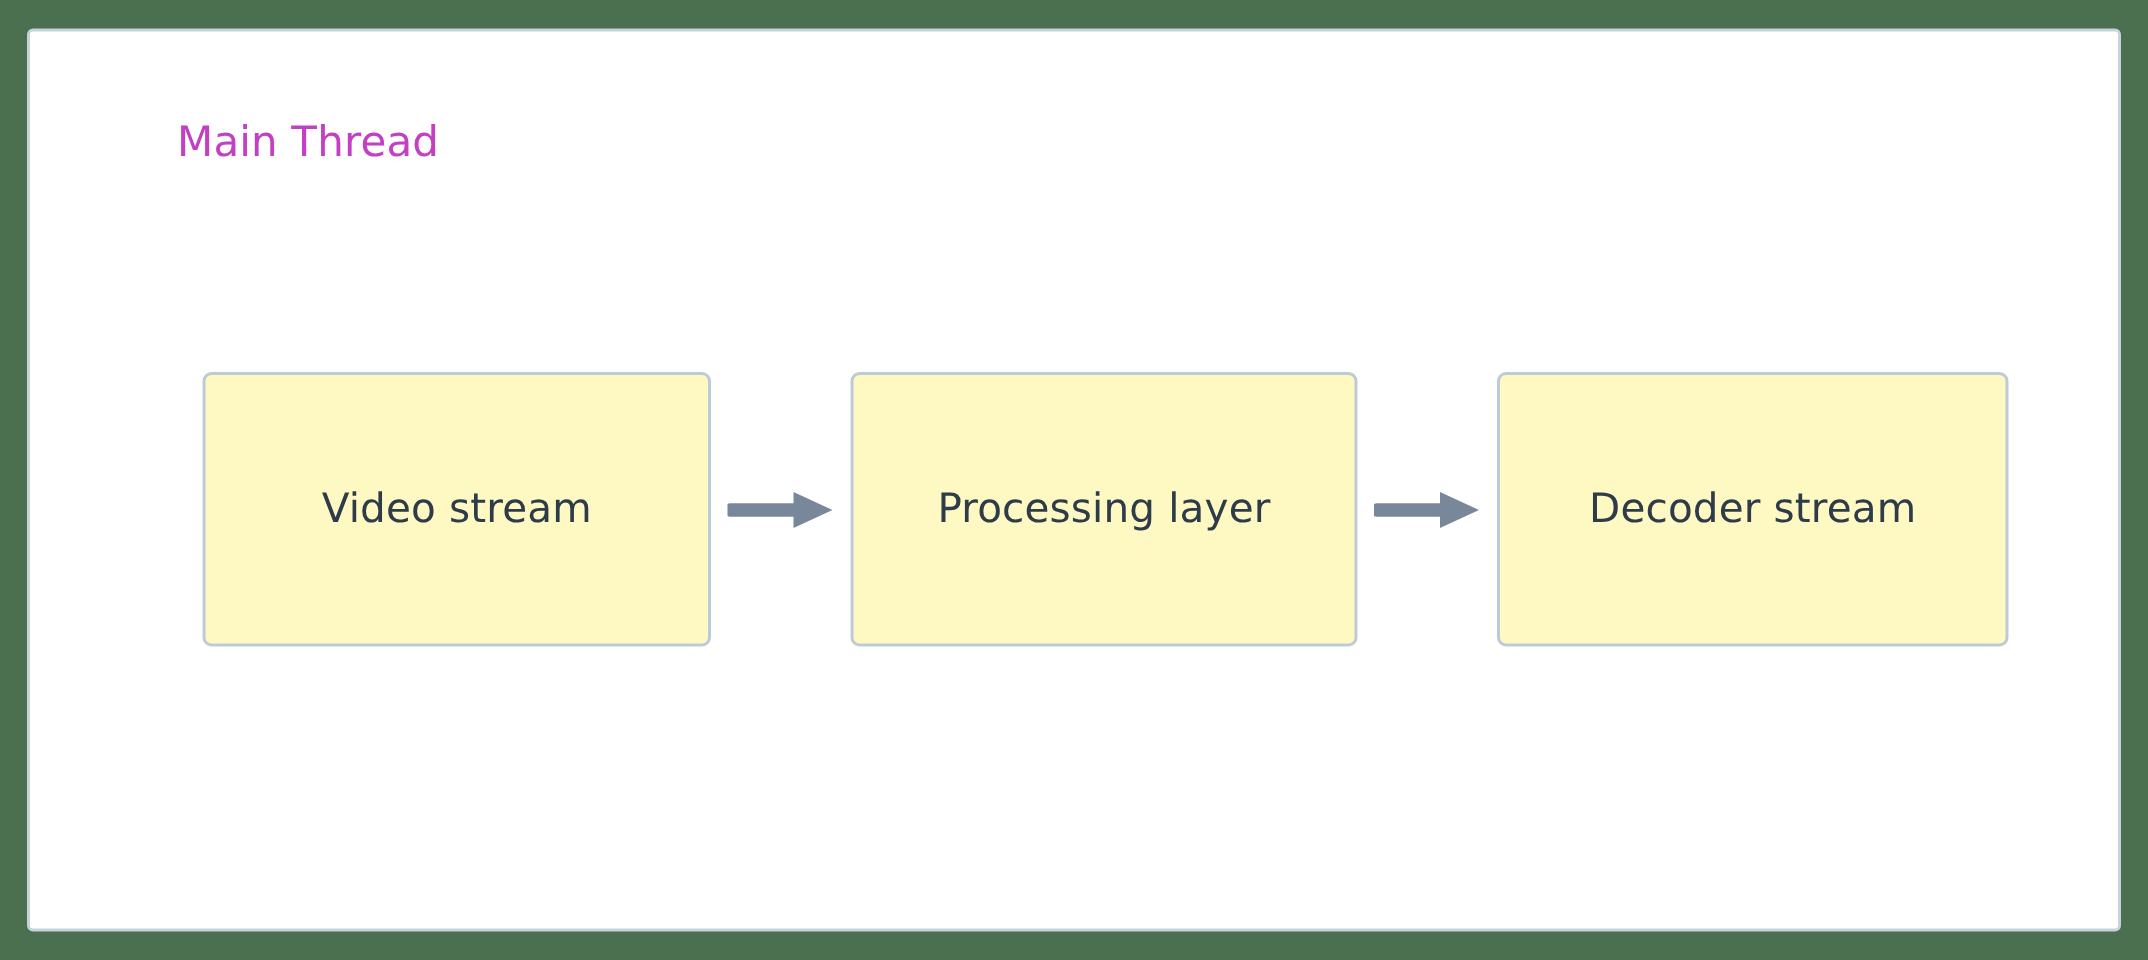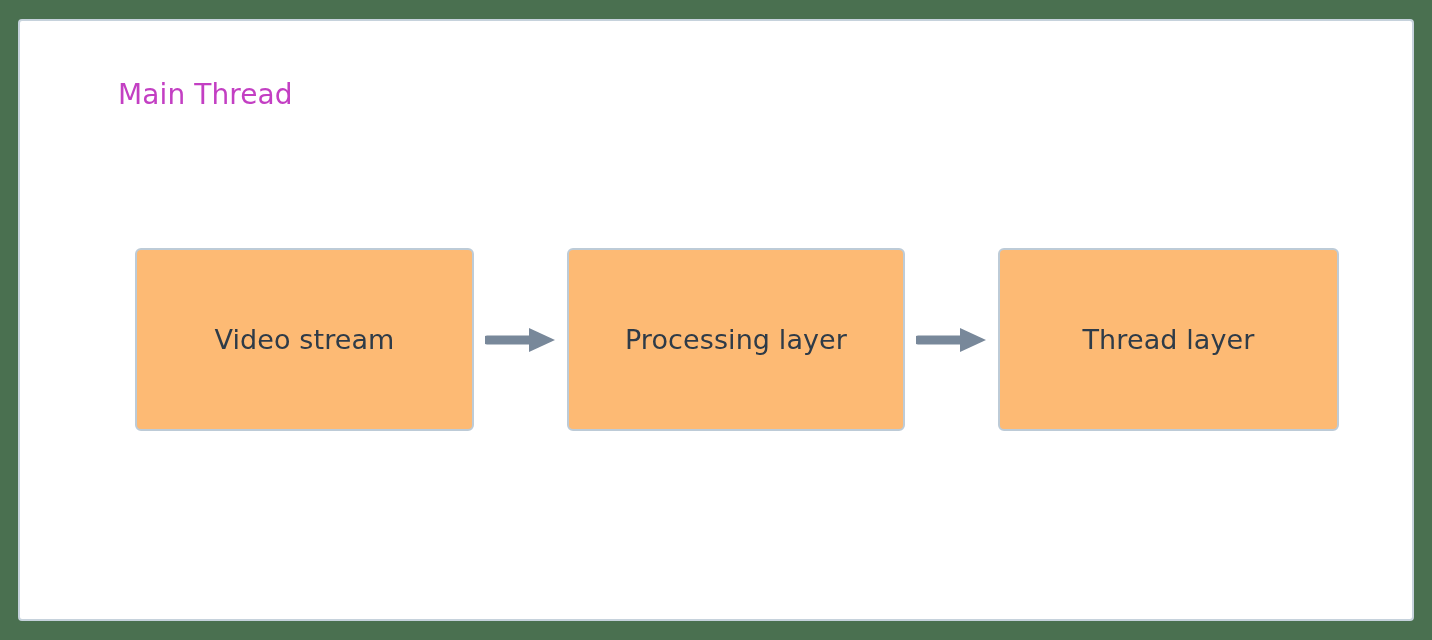--- a/index.html
+++ b/index.html
@@ -54,21 +54,21 @@
     width: 1203px;
     height: 183px;
     display: flex;
     flex-direction: row;
     align-items: center;
   }
 
   .node {
     box-sizing: border-box;
     height: 183px;
-    background: #fdba74;
+    background: #fef9c3;
     border: 2px solid #bdcbd7;
     border-radius: 6px;
     display: flex;
     align-items: center;
     justify-content: center;
     flex: 0 0 auto;
   }
 
   .node-1 { width: 339px; }
   .node-2 { width: 338px; }
@@ -121,18 +121,18 @@
       </div>
 
       <div class="edge">
         <svg width="72" height="30" viewBox="0 0 72 30" aria-hidden="true">
           <path d="M2 15 H48" stroke="#78889a" stroke-width="9" stroke-linecap="round" fill="none"></path>
           <path d="M44 3 L70 15 L44 27 Z" fill="#78889a"></path>
         </svg>
       </div>
 
       <div class="node node-3">
-        <span class="node-label">Thread layer</span>
+        <span class="node-label">Decoder stream</span>
       </div>
 
     </div>
   </div>
 </div>
 
 </body></html>

